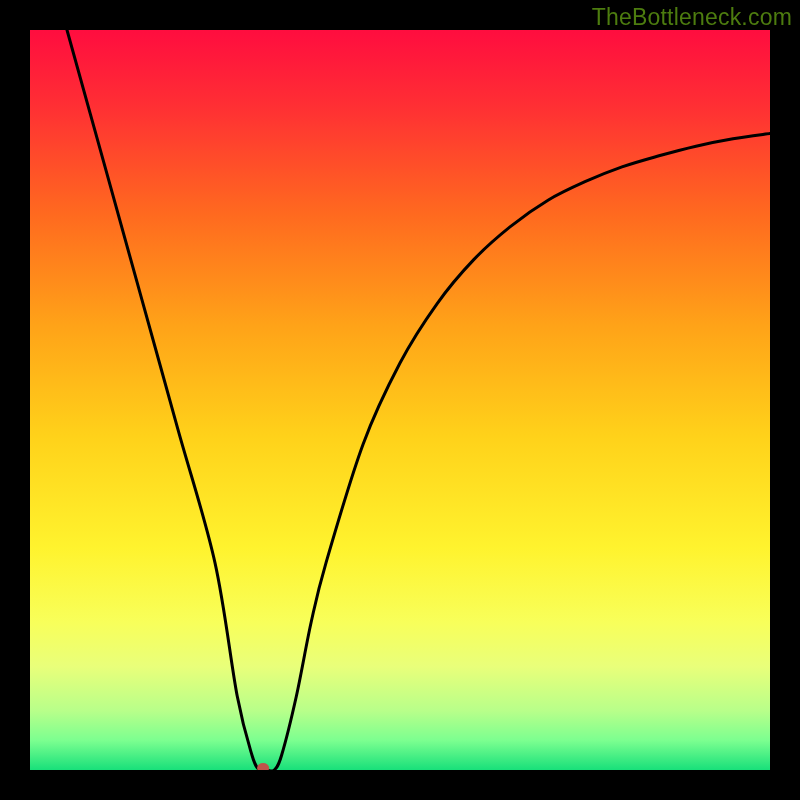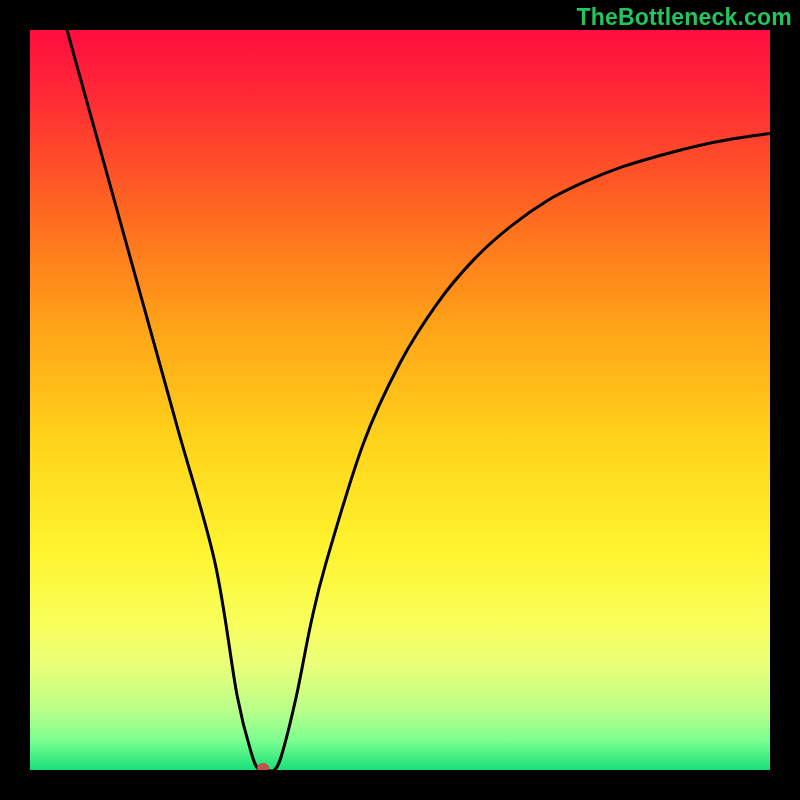--- a/index.html
+++ b/index.html
@@ -22,23 +22,23 @@
     left: 30px;
     top: 30px;
     width: 740px;
     height: 740px;
     overflow: hidden;
   }
   .watermark {
     position: absolute;
     top: 4px;
     right: 8px;
-    color: #22c55e;
+    color: #4d7c0f;
     font-size: 23px;
-    font-weight: 700;
+    font-weight: 400;
     letter-spacing: 0.2px;
     z-index: 5;
   }
   svg { display: block; }
 </style>
 </head>
 <body>
 
 <div class="frame">
   <div class="watermark">TheBottleneck.com</div>

